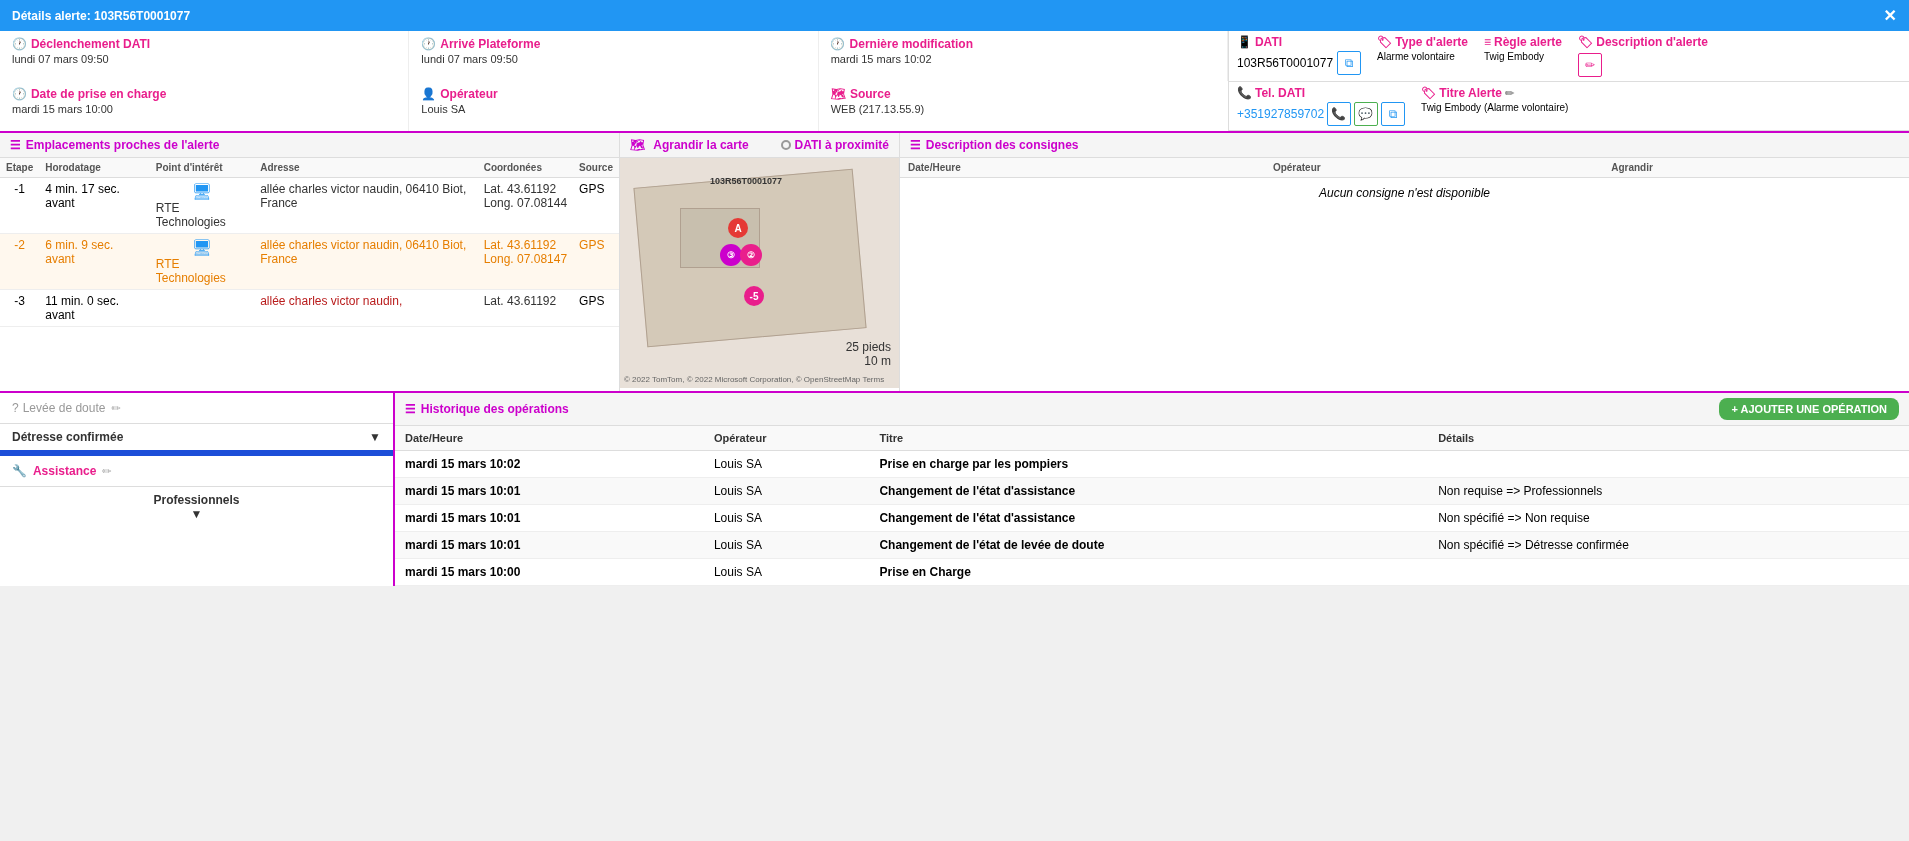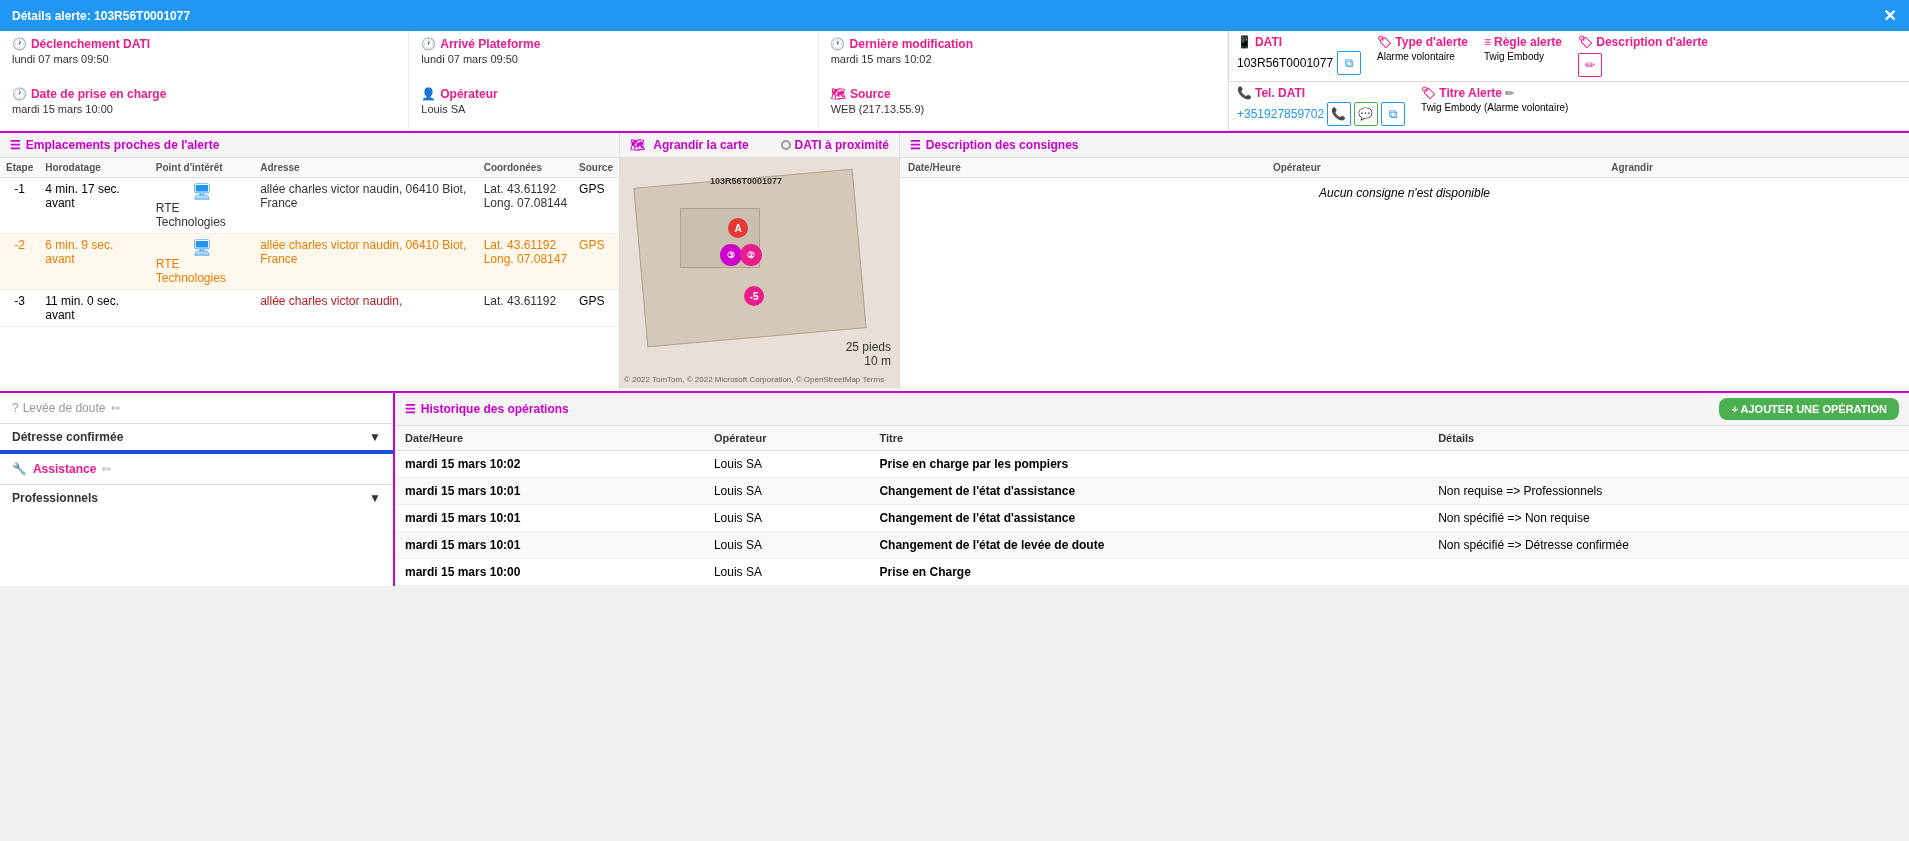--- a/index.html
+++ b/index.html
@@ -241,21 +241,21 @@
       border-bottom: 1px solid #ddd;
       display: flex;
       align-items: center;
       gap: 6px;
     }
     .levee-label { color: #999; font-size: 12px; display: flex; align-items: center; gap: 4px; }
     .edit-icon { font-size: 11px; color: #999; cursor: pointer; }
 
     .detresse-section {
       padding: 6px 12px;
-      border-bottom: 4px solid #1d4ed8;
+      border-bottom: 6px solid #1d4ed8;
       display: flex;
       align-items: center;
       justify-content: space-between;
       text-align: right;
     }
     .detresse-label { font-size: 12px; font-weight: bold; color: #333; }
     .chevron { font-size: 12px; color: #333; cursor: pointer; }
 
     .assistance-section {
       padding: 8px 12px;
@@ -266,20 +266,21 @@
       align-items: center;
       gap: 6px;
     }
     .assistance-label { color: #e91e8c; font-weight: bold; font-size: 12px; display: flex; align-items: center; gap: 4px; }
 
     .professionnels-section {
       padding: 6px 12px;
       display: flex;
       align-items: center;
       justify-content: space-between;
+      flex-direction: column;
     }
     .professionnels-label { font-size: 12px; font-weight: bold; color: #333; }
 
     .right-panel {
       flex: 1;
       overflow: hidden;
       display: flex;
       flex-direction: column;
     }
 

